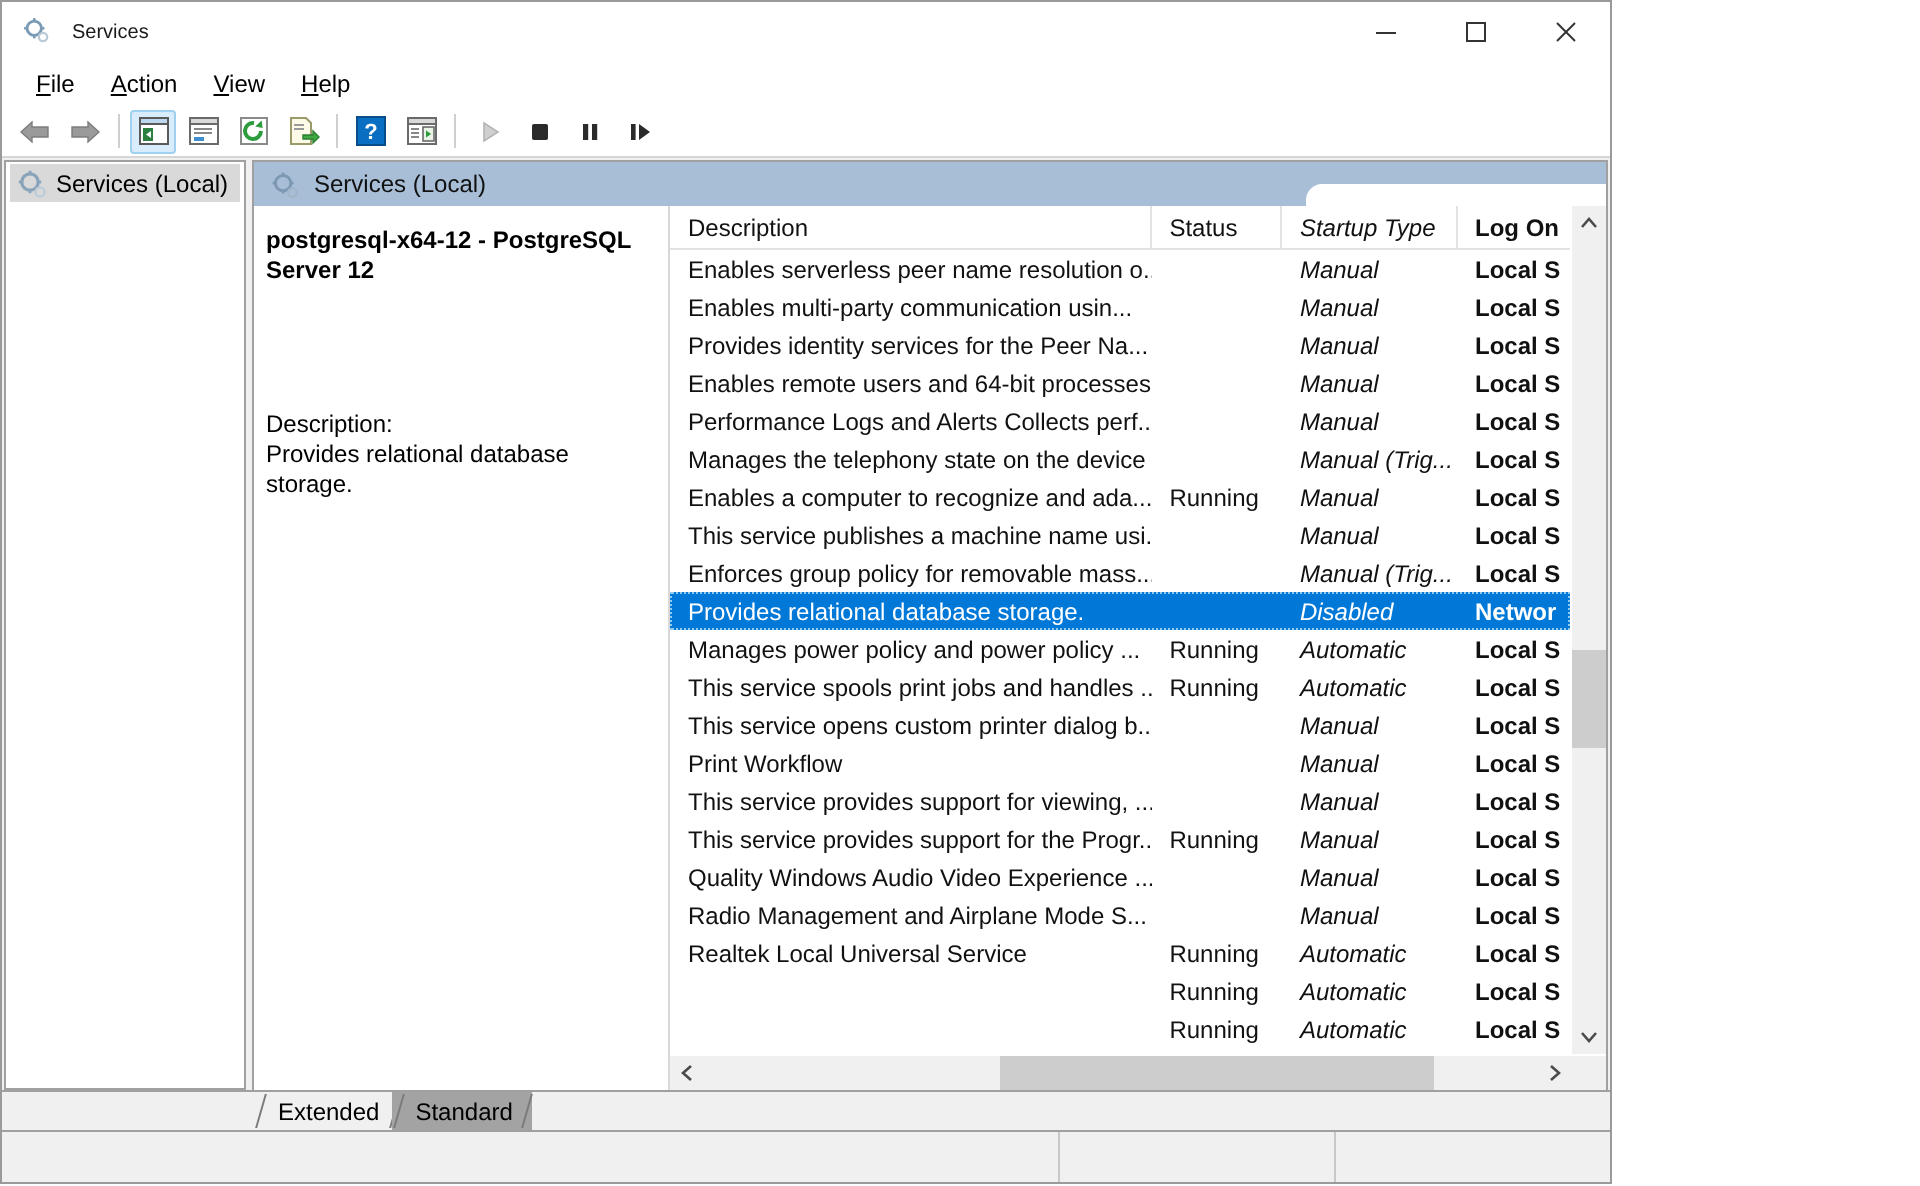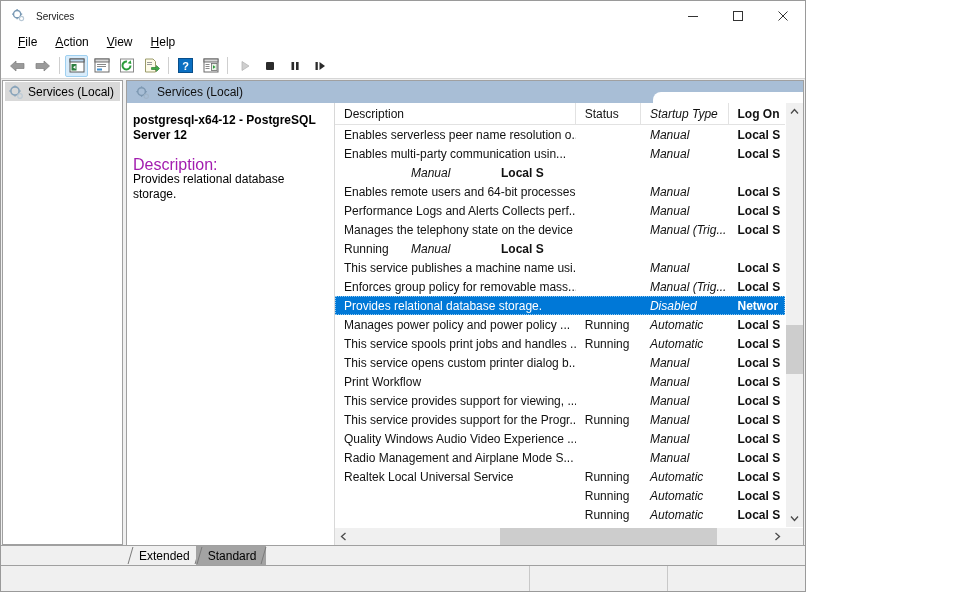--- a/index.html
+++ b/index.html
@@ -207,23 +207,24 @@
     overflow: hidden;
   }
   .detail-title {
     font-size: 12px;
     font-weight: bold;
     color: #000;
     line-height: 15px;
   }
   .detail-gap { height: 14px; }
   .detail-label {
-    font-size: 16px;
-    color: #a21caf;
+    font-size: 12px;
+    color: #000000;
     line-height: 15px;
+    margin-top: 48px;
   }
   .detail-text {
     font-size: 12px;
     color: #000;
     line-height: 15px;
   }
 
   
   .listview {
     flex: 1 1 auto;
@@ -614,20 +615,21 @@
                     <div class="lv-td col-start">Manual</div>
                     <div class="lv-td col-logon">Local S</div>
                   </div>
                   <div class="lv-row">
                     <div class="lv-td col-desc">Enables multi-party communication usin...</div>
                     <div class="lv-td col-status"></div>
                     <div class="lv-td col-start">Manual</div>
                     <div class="lv-td col-logon">Local S</div>
                   </div>
                   <div class="lv-row">
+                    <div class="lv-td col-desc">Provides identity services for the Peer Na...</div>
                     <div class="lv-td col-status"></div>
                     <div class="lv-td col-start">Manual</div>
                     <div class="lv-td col-logon">Local S</div>
                   </div>
                   <div class="lv-row">
                     <div class="lv-td col-desc">Enables remote users and 64-bit processes...</div>
                     <div class="lv-td col-status"></div>
                     <div class="lv-td col-start">Manual</div>
                     <div class="lv-td col-logon">Local S</div>
                   </div>
@@ -637,20 +639,21 @@
                     <div class="lv-td col-start">Manual</div>
                     <div class="lv-td col-logon">Local S</div>
                   </div>
                   <div class="lv-row">
                     <div class="lv-td col-desc">Manages the telephony state on the device</div>
                     <div class="lv-td col-status"></div>
                     <div class="lv-td col-start">Manual (Trig...</div>
                     <div class="lv-td col-logon">Local S</div>
                   </div>
                   <div class="lv-row">
+                    <div class="lv-td col-desc">Enables a computer to recognize and ada...</div>
                     <div class="lv-td col-status">Running</div>
                     <div class="lv-td col-start">Manual</div>
                     <div class="lv-td col-logon">Local S</div>
                   </div>
                   <div class="lv-row">
                     <div class="lv-td col-desc">This service publishes a machine name usi...</div>
                     <div class="lv-td col-status"></div>
                     <div class="lv-td col-start">Manual</div>
                     <div class="lv-td col-logon">Local S</div>
                   </div>

